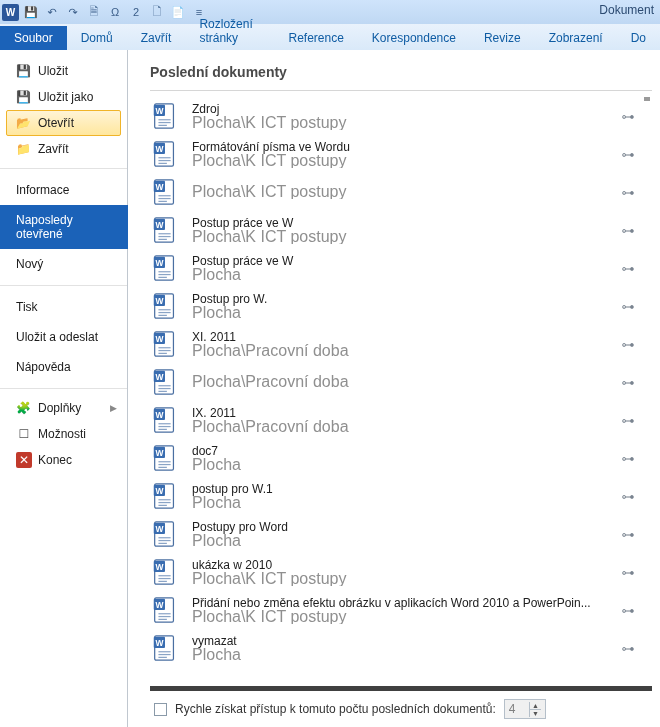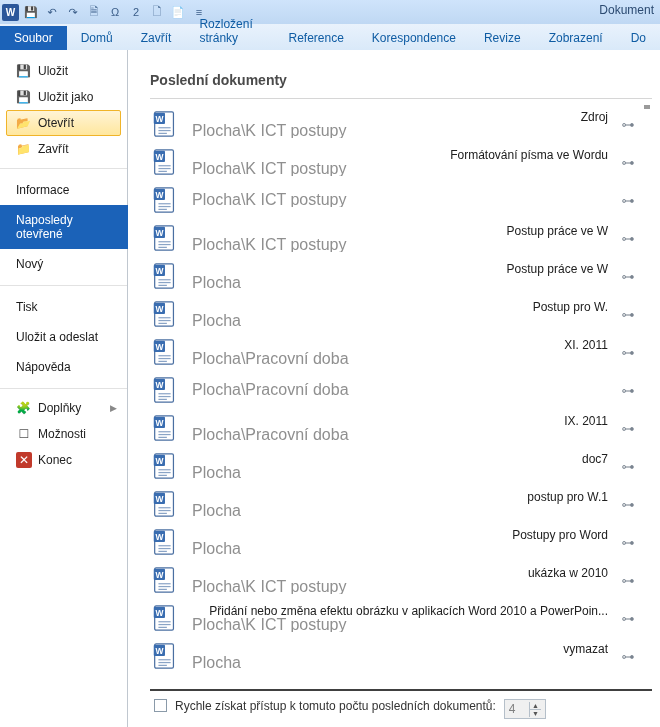--- a/index.html
+++ b/index.html
@@ -22,35 +22,35 @@
 .stage { display:flex; height:677px; }
 .side { width:128px; background:#fff; border-right:1px solid var(--border); padding-top:8px; font-size:12px; }
 .side-item { display:flex; align-items:center; gap:6px; padding:5px 10px 5px 16px; color:#222; cursor:pointer; }
 .side-item .ic { width:16px; height:16px; display:inline-flex; align-items:center; justify-content:center; font-size:12px; }
 .side-item.open { border:1px solid #f0b429; background:linear-gradient(#fff4d6,#ffe79e); margin:0 6px; padding:4px 4px 4px 9px; border-radius:2px; }
 .side-sep { height:1px; background:#e2e2e2; margin:6px 0; }
 .side-big { padding:8px 16px; color:#1a1a1a; cursor:pointer; font-size:12px; }
 .side-big.sel { background:var(--sel-blue); color:#fff; position:relative; margin-right:-1px; }
 .side-big.sel::after { content:""; position:absolute; right:-7px; top:50%; transform:translateY(-50%); border:7px solid transparent; border-left-color:var(--sel-blue); }
 
-.main { flex:1; padding:14px 8px 0 22px; position:relative; display:flex; flex-direction:column;margin-top:8px; }
+.main { flex:1; padding:14px 8px 0 22px; position:relative; display:flex; flex-direction:column; }
 .main h1 { margin:0 0 10px 0; font-size:14px; font-weight:bold; color:#4a4a4a; }
 .hr { height:1px; background:#d6d6d6; margin:0 0 0 0; }
 
 .doclist { position:relative; margin-top:6px; flex:1; overflow:hidden; }
 .doclist::after { content:""; position:absolute; right:2px; top:0; width:6px; height:8px; border-top:4px solid #9a9a9a; } 
 .docrow { display:flex; align-items:center; gap:12px; padding:4px 16px 4px 0; font-size:12px; cursor:pointer; }
 .doc-icon { width:30px; height:30px; flex:0 0 30px; display:inline-flex; align-items:center; justify-content:center; }
 .doc-icon svg { width:30px; height:30px; }
 .doc-txt { flex:1; line-height:14px; overflow:hidden; white-space:nowrap; text-overflow:ellipsis; }
-.doc-name { color:#202020;text-align:right; }
+.doc-name { color:#202020; }
 .doc-path { color:var(--faint); font-size:16px; }
 .pin { width:16px; height:16px; color:#7a8490; font-size:13px; display:inline-flex; align-items:center; justify-content:center; }
 
-.footer { border-top:2px solid #404040; padding:8px 4px; display:flex; gap:8px; font-size:12px; color:#333; }
+.footer { border-top:5px solid #404040; padding:8px 4px; display:flex; align-items:center; gap:8px; font-size:12px; color:#333; }
 .chk { width:13px; height:13px; border:1px solid #8a9aa9; background:#fff; display:inline-block; cursor:pointer; }
 .spin { width:42px; height:20px; border:1px solid #b5bfc9; background:#f0f0f0; display:inline-flex; align-items:center; color:#808080; }
 .spin span { flex:1; padding:0 4px; }
 .spin .btns { width:14px; display:flex; flex-direction:column; }
 .spin .b { height:9px; border-left:1px solid #b5bfc9; display:flex; align-items:center; justify-content:center; font-size:7px; color:#555; cursor:pointer; }
 .spin .b + .b { border-top:1px solid #b5bfc9; }
 
 
 .ic-save{color:#2b579a;} .ic-open{color:#c08a1f;} .ic-close{color:#c08a1f;} .ic-x{background:#c13a2b;color:#fff;border-radius:2px;width:14px;height:14px;font-size:9px;} .ic-plug{color:#6a8a2a;} .ic-opt{color:#555;}
 </style>

